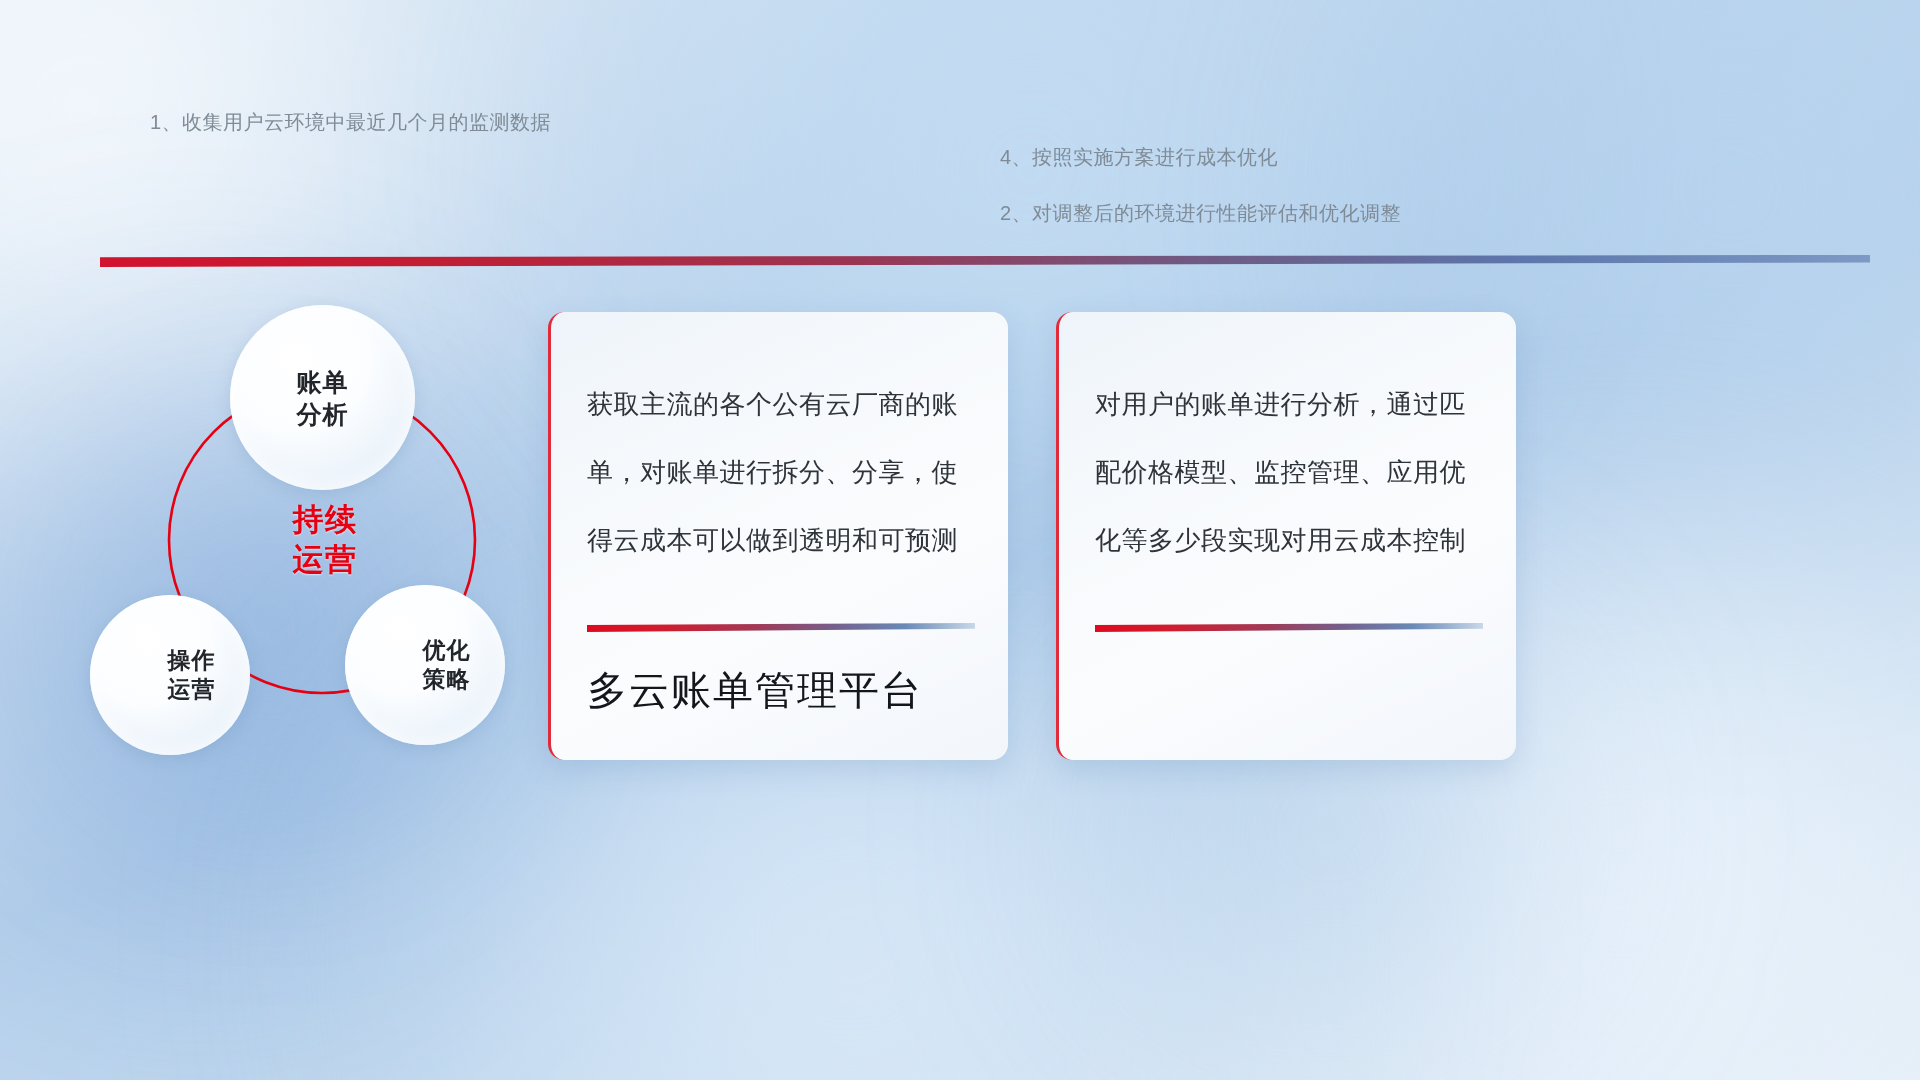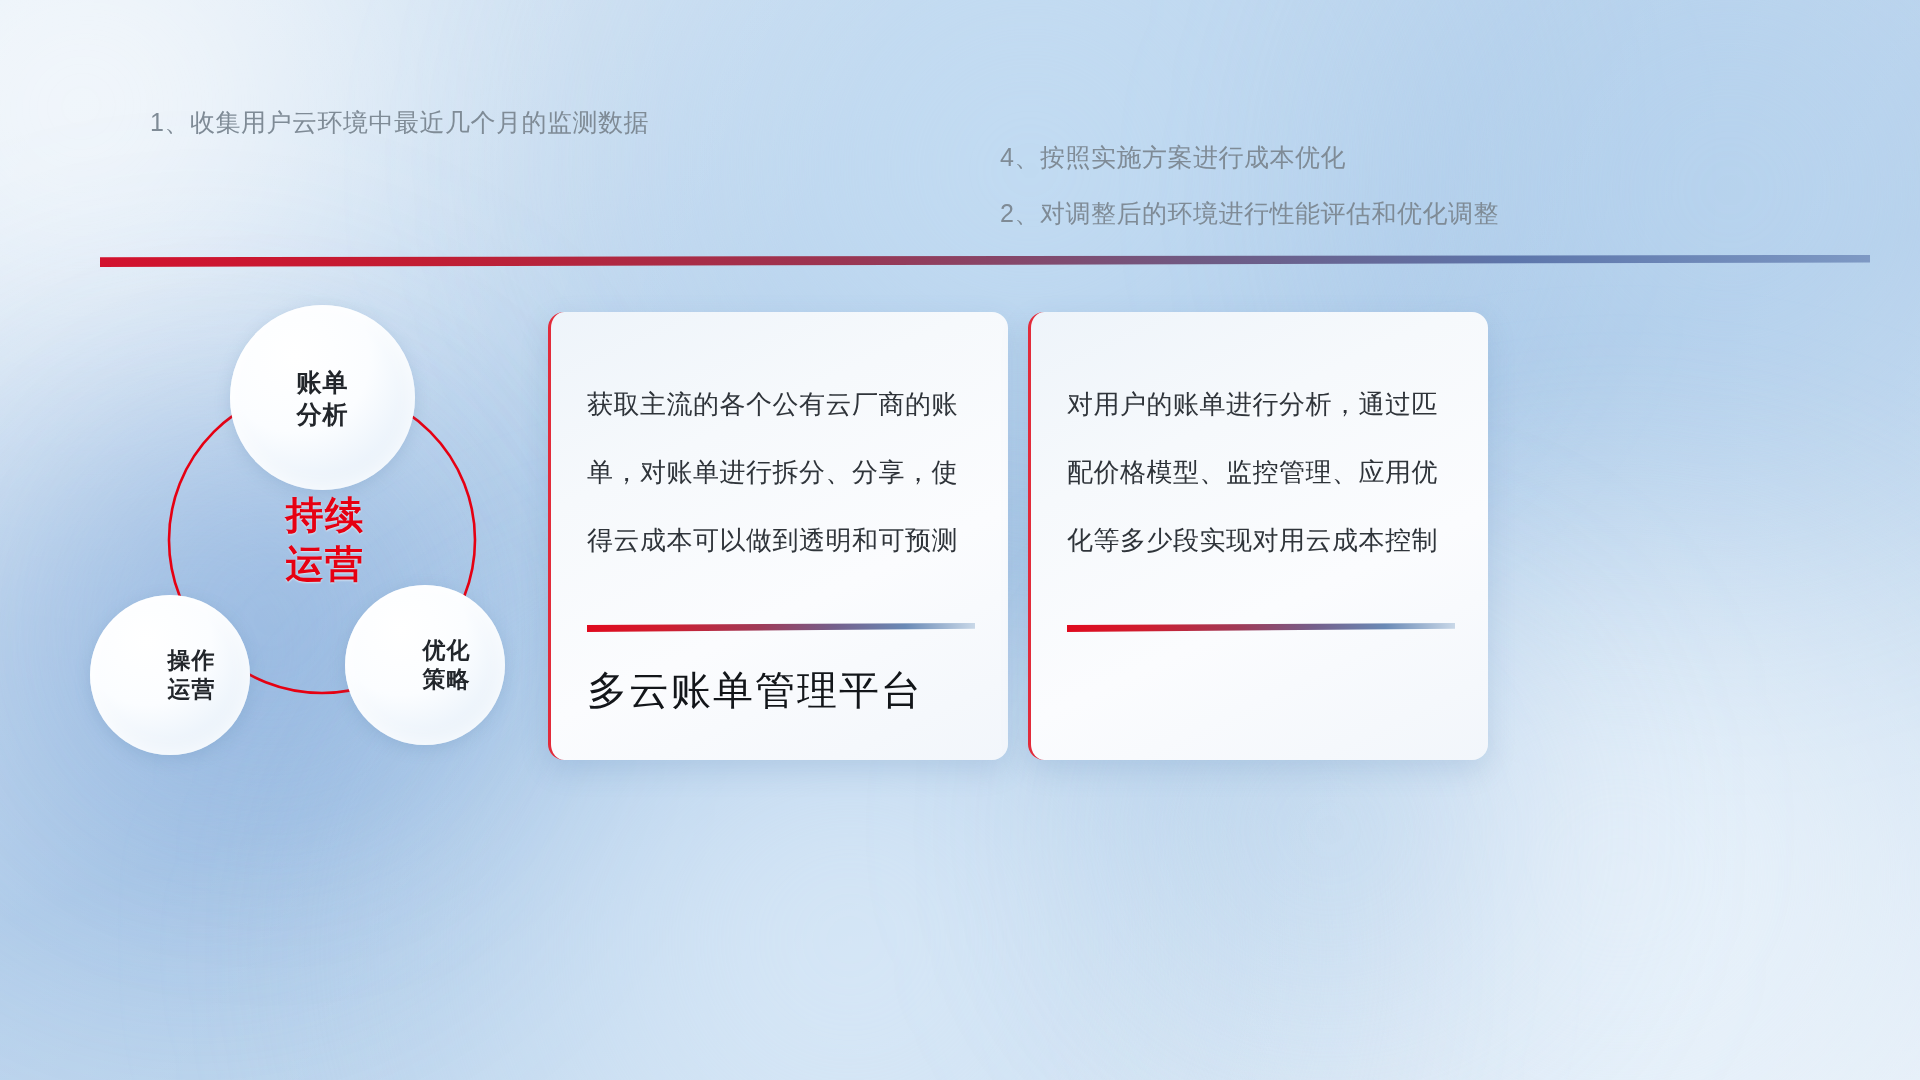--- a/index.html
+++ b/index.html
@@ -38,21 +38,21 @@
     position:absolute; inset:0;
     background:linear-gradient(115deg, rgba(255,255,255,.28) 0%, rgba(255,255,255,0) 38%, rgba(255,255,255,0) 62%, rgba(255,255,255,.22) 100%);
   }
 
   
   .bullets{ position:absolute; top:94px; left:0; width:1920px; height:160px; }
   .bullet-col{ position:absolute; }
   .col-left{ left:150px; top:0; }
   .col-right{ left:1000px; top:35px; }
   .bullet-line{
-    font-size:25px;
+    font-size:20px;
     line-height:56px;
     color:#7f8b96;
     letter-spacing:.5px;
     white-space:nowrap;
   }
 
   
   .top-divider{
     position:absolute; left:100px; top:255px; width:1770px; height:12px;
   }
@@ -75,27 +75,27 @@
   .circ-bl{ left:5px; top:305px; width:160px; height:160px; }
   .circ-br{ left:260px; top:295px; width:160px; height:160px; }
   .circ-label{
     font-size:25px; font-weight:bold; color:#22262b;
     line-height:1.28; text-align:center; letter-spacing:1px;
   }
   .circ-bl .circ-label, .circ-br .circ-label{ font-size:23px;margin-left:43px; }
   .venn-center{
     position:absolute; left:175px; top:195px; width:130px; height:110px;
     display:flex; align-items:center; justify-content:center;
-    font-size:38px; font-weight:bold; color:#e60012;
+    font-size:31px; font-weight:bold; color:#e60012;
     line-height:1.3; text-align:center; letter-spacing:1.5px;
     text-shadow:0 1px 2px rgba(255,255,255,.6);
   }
 
   
-  .cards{ position:absolute; left:548px; top:312px; display:flex; gap:20px; }
+  .cards{ position:absolute; left:548px; top:312px; display:flex; gap:48px; }
   .card{
     width:460px; height:448px;
     border-radius:16px;
     background:linear-gradient(155deg,#eef4fa 0%, #f6f9fc 30%, #fbfcfe 62%, #f2f6fb 100%);
     border-left:3px solid #e22b3a;
     box-shadow:0 10px 28px rgba(80,120,170,.18);
     padding:58px 34px 0 36px;
     position:relative;
     overflow:hidden;
   }

